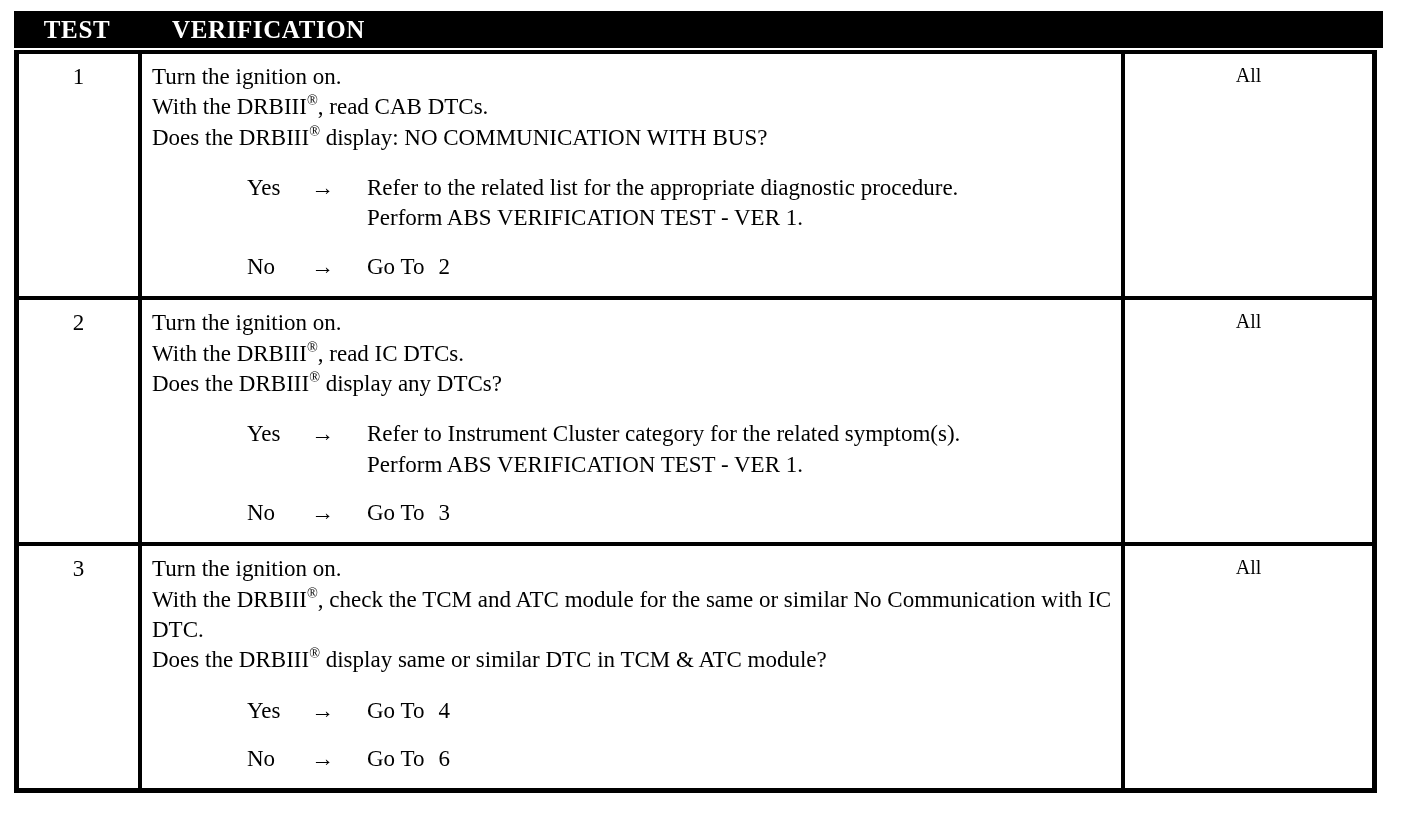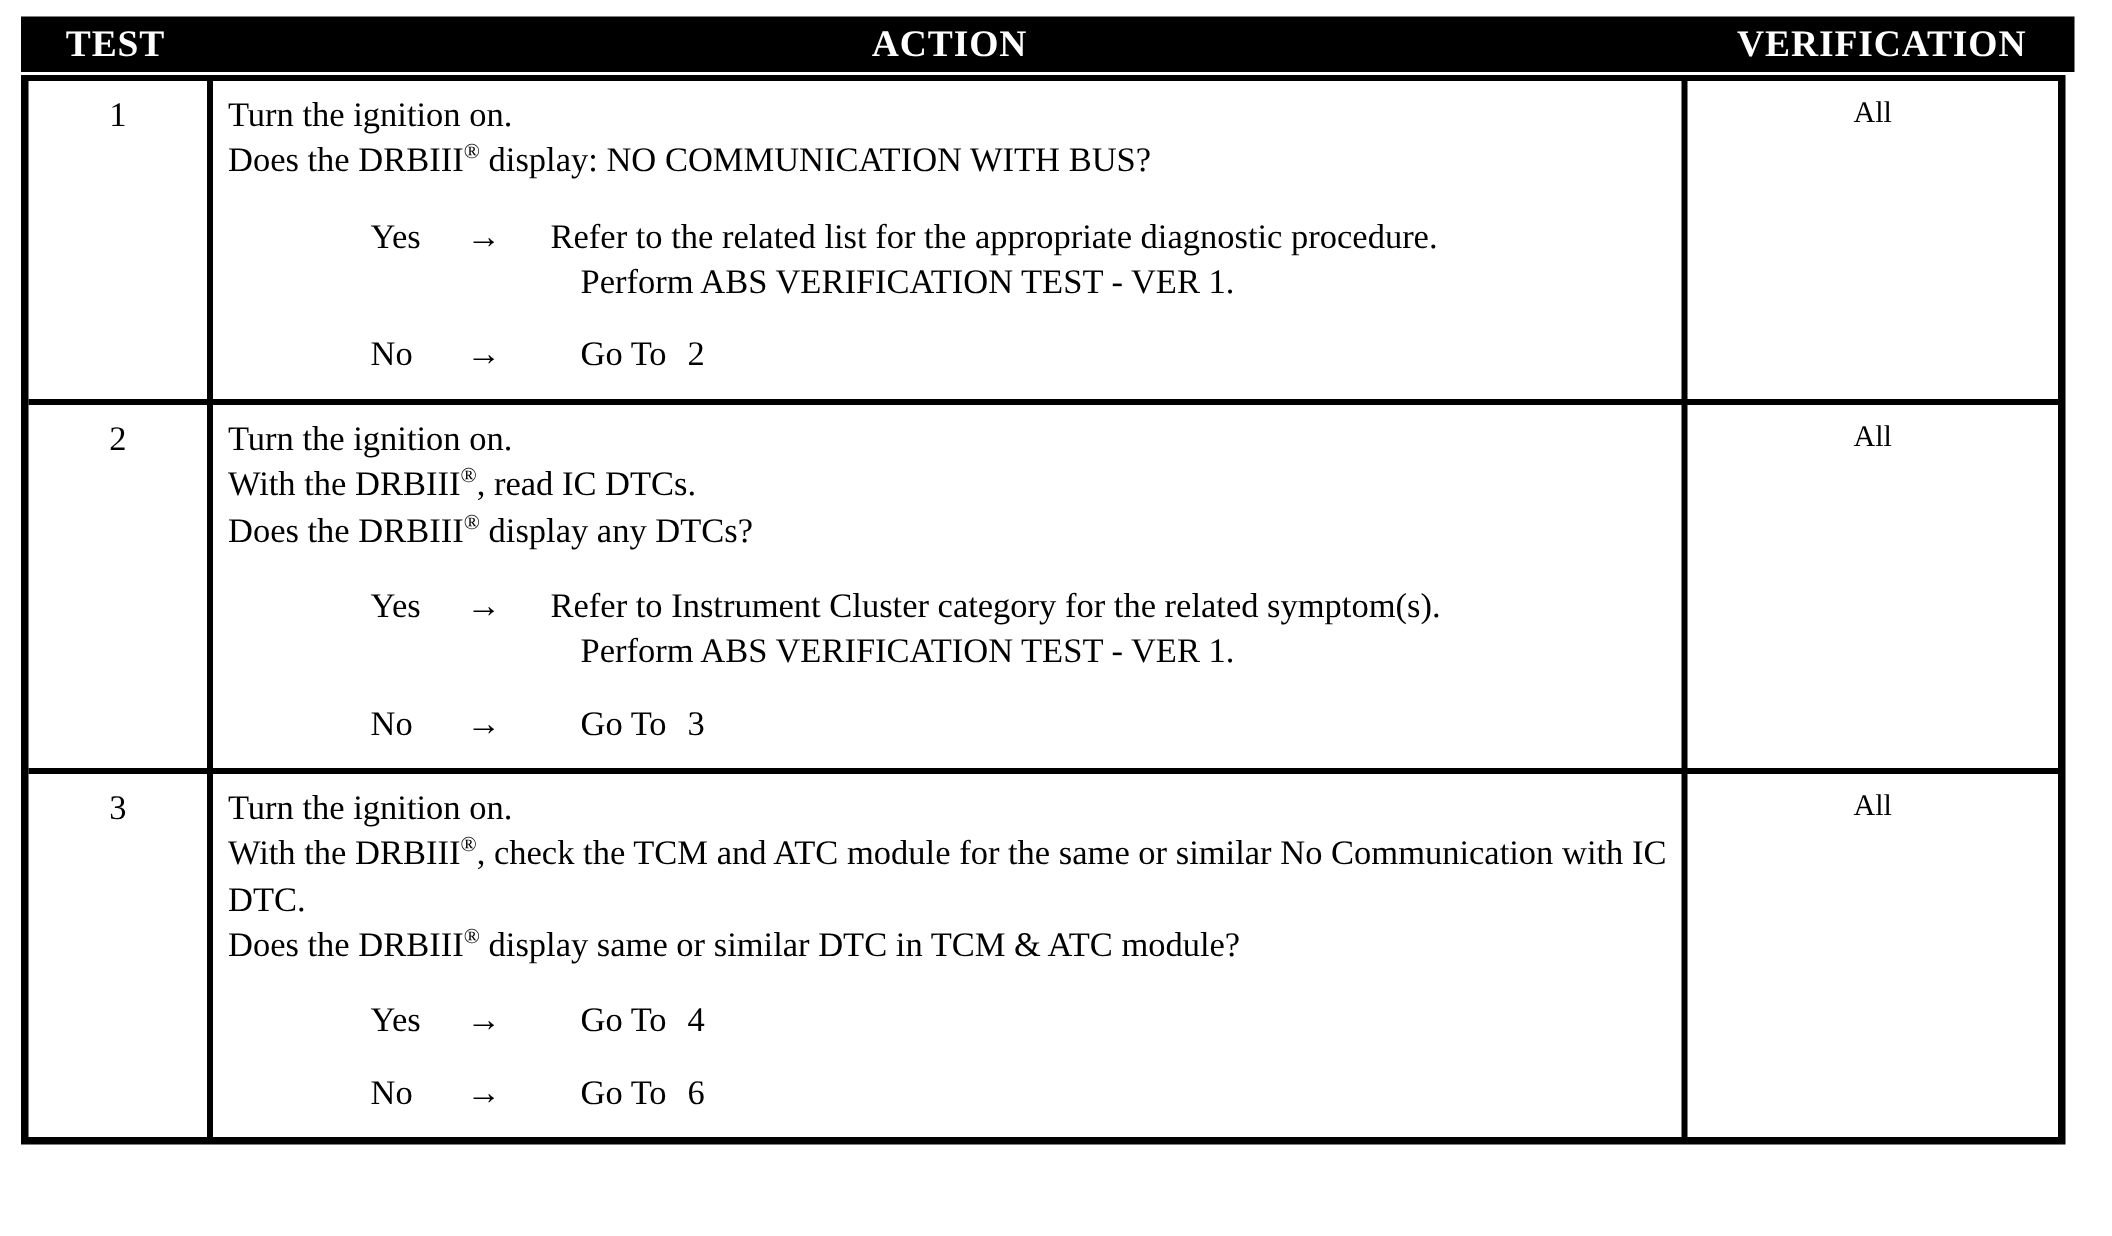--- a/index.html
+++ b/index.html
@@ -122,39 +122,39 @@
   }
   .branch-text {
     flex: 1 1 auto;
     font-size: 23px;
     line-height: 1.32;
   }
   .branch-text .just {
     text-align: justify;
     text-justify: inter-word;
   }
-  .branch-text .nowrap { white-space: nowrap; margin-left: 20px; }
+  .branch-text .nowrap { white-space: nowrap; }
   .goto-num { padding-left: 14px; }
 </style>
 </head>
 <body>
 
 <div class="page">
 
   <div class="table-header">
     <div class="hcell hcell-test">TEST</div>
-    <div class="hcell hcell-action">ACTION</div>
     <div class="hcell hcell-applicab">VERIFICATION</div>
   </div>
 
   <div class="table-body">
       <div class="row">
         <div class="col-test">1</div>
         <div class="col-action">
           <div class="stmt">Turn the ignition on.</div>
+          <div class="stmt">With the DRBIII<sup class="reg">®</sup>, read CAB DTCs.</div>
           <div class="stmt">Does the DRBIII<sup class="reg">®</sup> display: NO COMMUNICATION WITH BUS?</div>
           <div class="branches">
             <div class="branch">
               <div class="branch-label">Yes</div>
               <div class="branch-arrow">→</div>
               <div class="branch-text">
                 <div class="just">Refer to the related list for the appropriate diagnostic proce­dure.</div>
                 <div class="nowrap">Perform ABS VERIFICATION TEST - VER 1.</div>
               </div>
             </div>

